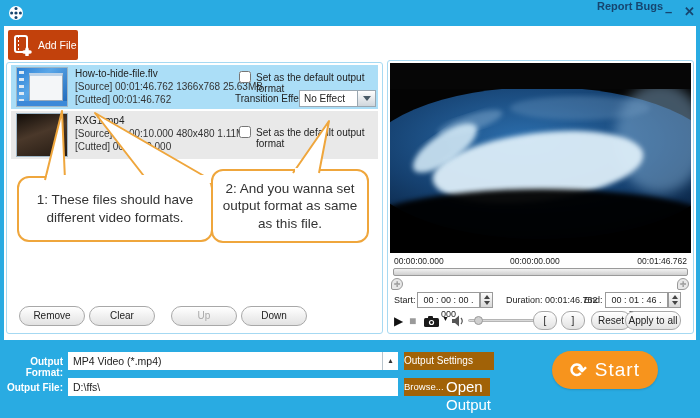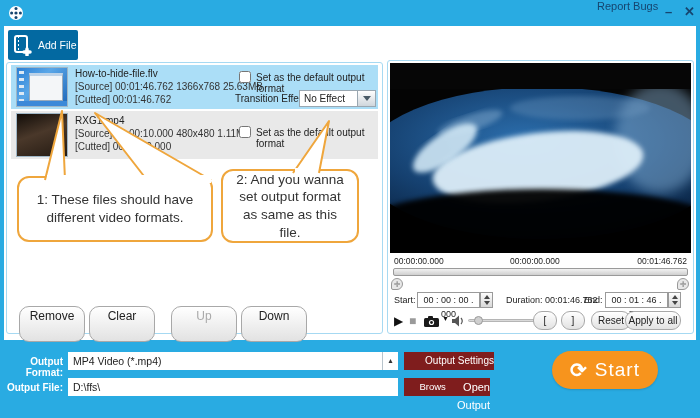--- a/index.html
+++ b/index.html
@@ -3,25 +3,25 @@
 <meta charset="utf-8">
 <style>
   html,body{margin:0;padding:0}
   body{width:700px;height:418px;position:relative;overflow:hidden;
        background:#29ABE2;font-family:"Liberation Sans",sans-serif;
        -webkit-user-select:none;user-select:none}
   .abs{position:absolute;box-sizing:border-box}
   
   .titlebar{left:0;top:0;width:700px;height:26px;background:#29ABE2;color:#16456F}
   .title-text{left:28px;top:6px;font-size:11px;font-weight:bold}
-  .report-bugs{left:597px;top:0;font-size:11px;font-weight:normal;cursor:pointer}
+  .report-bugs{left:597px;top:0;font-size:11px;font-weight:bold;cursor:pointer}
   .win-btn{top:4px;font-size:13px;font-weight:bold;color:#16456F;cursor:pointer}
   
   .band{left:4px;top:26px;width:692px;height:314px;background:#ffffff}
-  .addfile{left:8px;top:30px;width:70px;height:30px;background:#0369a1;border-radius:2px;
+  .addfile{left:8px;top:30px;width:70px;height:30px;background:#c2410c;border-radius:2px;
            color:#fff;font-size:10.5px;display:flex;align-items:center;gap:5px;padding-left:5px;cursor:pointer}
   .panel{background:#fff;border:1px solid #A6D9F2;border-radius:3px}
   .left-panel{left:6px;top:62px;width:377px;height:272px}
   .right-panel{left:387px;top:60px;width:307px;height:274px}
   
   .frow{left:4px;width:367px}
   .frow1{top:2px;height:44px;background:#ABDEF7}
   .frow2{top:48px;height:48px;background:#E9E9E9}
   .thumb{left:5px;width:52px;border:1px solid #9fb6c6}
   .thumb1{top:2px;height:40px;background:linear-gradient(135deg,#2b7fd4 0%,#5aa7e8 40%,#1d66b8 100%)}
@@ -36,21 +36,21 @@
   .select{background:#fff;border:1px solid #9aa7b1;height:17px;font-size:10px;color:#222;
           display:flex;align-items:center;padding-left:4px;cursor:pointer}
   .select .chevbox{position:absolute;right:0;top:0;width:17px;height:15px;background:linear-gradient(#fefefe,#cfd6dc);
           border-left:1px solid #9aa7b1;display:flex;align-items:center;justify-content:center}
   .chevron{width:0;height:0;border-left:4px solid transparent;border-right:4px solid transparent;border-top:5px solid #4a5a66}
   
   .callout{background:#fff;border:2px solid #EFA63C;border-radius:12px;color:#333;
            font-size:13.5px;line-height:1.3;display:flex;align-items:center;justify-content:center;text-align:center;padding:4px 8px}
   
   .btn{background:linear-gradient(#ffffff,#e2e2e2);border:1px solid #a8a8a8;border-radius:10px;
-       font-size:12px;color:#222;text-align:center;line-height:18px;height:36px;cursor:pointer}
+       font-size:10px;color:#222;text-align:center;line-height:18px;height:20px;cursor:pointer}
   .btn.disabled{color:#aaa;cursor:default}
   .btn.sm{border-radius:9px;height:19px;line-height:17px;font-size:10px}
   
   .video{left:2px;top:2px;width:301px;height:190px;background:#000;overflow:hidden}
   .ts{font-size:8.5px;color:#222}
   .slider{left:5px;top:207px;width:295px;height:8px;border:1px solid #9a9a9a;
           background:linear-gradient(#f2f2f2,#cfcfcf);border-radius:2px}
   .marker{width:12px;height:12px;border:1px solid #999;border-radius:50% 50% 50% 2px;background:#e8e8e8;
           color:#777;font-size:8px;line-height:11px;text-align:center;cursor:grab}
   .tfield{border:1px solid #9a9a9a;background:#fff;font-size:9px;color:#222;line-height:14px;height:16px;text-align:center}
@@ -58,21 +58,21 @@
         display:flex;flex-direction:column;align-items:center;justify-content:center;gap:2px;cursor:pointer}
   .spin i{width:0;height:0;border-left:3px solid transparent;border-right:3px solid transparent}
   .spin .up{border-bottom:4px solid #444}.spin .dn{border-top:4px solid #444}
   .lab9{font-size:9px;color:#222}
   .pbtn{font-size:12px;line-height:18px;cursor:pointer}
   .vtrack{height:3px;background:#d9d9d9;border:1px solid #b5b5b5;border-radius:2px}
   .vthumb{width:9px;height:9px;border-radius:50%;background:#cfcfcf;border:1px solid #9a9a9a}
   
   .blab{font-size:10px;font-weight:bold;color:#fff;text-align:right}
   .bfield{background:#fff;font-size:10.5px;color:#222;line-height:18px;height:18px;padding-left:5px}
-  .bbtn{background:#7f1d1d;color:#fff;font-size:10px;text-align:right;line-height:18px;height:18px;cursor:pointer}
+  .bbtn{background:#a16207;color:#fff;font-size:10px;text-align:left;line-height:18px;height:18px;cursor:pointer}
   .startbtn{left:552px;top:351px;width:106px;height:38px;background:#F7941D;border-radius:19px;
             color:#fff;display:flex;align-items:center;justify-content:center;gap:8px;cursor:pointer;
             box-shadow:0 1px 2px rgba(0,0,0,.15)}
   .startbtn .ic{font-size:20px;font-weight:bold;line-height:20px}
   .startbtn .tx{font-size:19px;letter-spacing:1px}
   svg{display:block}
 </style>
 </head>
 <body>
 
@@ -132,21 +132,21 @@
     <div class="abs fname" style="left:64px;top:4px">RXG1.mp4</div>
     <div class="abs fmeta" style="left:64px;top:17px">[Source]  00:00:10.000  480x480  1.11MB</div>
     <div class="abs fmeta" style="left:64px;top:30px">[Cutted]  00:00:10.000</div>
     <input type="checkbox" class="abs chk" style="left: 228px; top: 15px;">
     <span class="abs chklab" style="left:245px;top:16px">Set as the default output format</span>
   </div>
 
   <div class="abs callout" style="left:10px;top:113px;width:196px;height:66px">
     <span>1: These files should have different video formats.</span>
   </div>
-  <div class="abs callout" style="left:214px;top:106px;width:138px;height:74px">
+  <div class="abs callout" style="left:204px;top:106px;width:158px;height:74px">
     <span>2: And you  wanna set output format as same as this file.</span>
   </div>
 
   <svg class="abs" style="left:0;top:0;pointer-events:none" width="375" height="270">
     <path d="M38 117 L55 48 L58 117" fill="#fff" stroke="#EFA63C" stroke-width="2" stroke-linejoin="round"></path>
     <path d="M140 117 L88 50 L204 117" fill="#fff" stroke="#EFA63C" stroke-width="2" stroke-linejoin="round"></path>
     <path d="M286 110 L322 58 L312 110" fill="#fff" stroke="#EFA63C" stroke-width="2" stroke-linejoin="round"></path>
     <rect x="40" y="112" width="164" height="8" fill="#fff"></rect>
     <rect x="288" y="105" width="23" height="8" fill="#fff"></rect>
   </svg>
@@ -237,18 +237,18 @@
 <span class="abs blab" style="left:0;top:356px;width:63px">Output Format:</span>
 <div class="abs bfield" style="left:68px;top:352px;width:330px">
   <span>MP4 Video (*.mp4)</span>
   <span class="abs" style="right:0;top:0;width:16px;height:18px;border-left:1px solid #b8c4cc;text-align:center;font-size:8px;line-height:18px;color:#333">▴</span>
 </div>
 <div class="abs bbtn" style="left:404px;top:352px;width:90px">Output Settings</div>
 
 <span class="abs blab" style="left:0;top:382px;width:63px">Output File:</span>
 <div class="abs bfield" style="left:68px;top:378px;width:330px">D:\ffs\</div>
 <div class="abs bbtn" style="left:404px;top:378px;width:55px;font-size:9.5px">Browse...</div>
-<div class="abs bbtn" style="left:446px;top:378px;width:44px;font-size:11px">Open Output</div>
+<div class="abs bbtn" style="left:446px;top:378px;width:44px;font-size:15px">Open Output</div>
 
 <div class="abs startbtn">
   <span class="ic">⟳</span>
   <span class="tx">Start</span>
 </div>
 
 </body></html>

